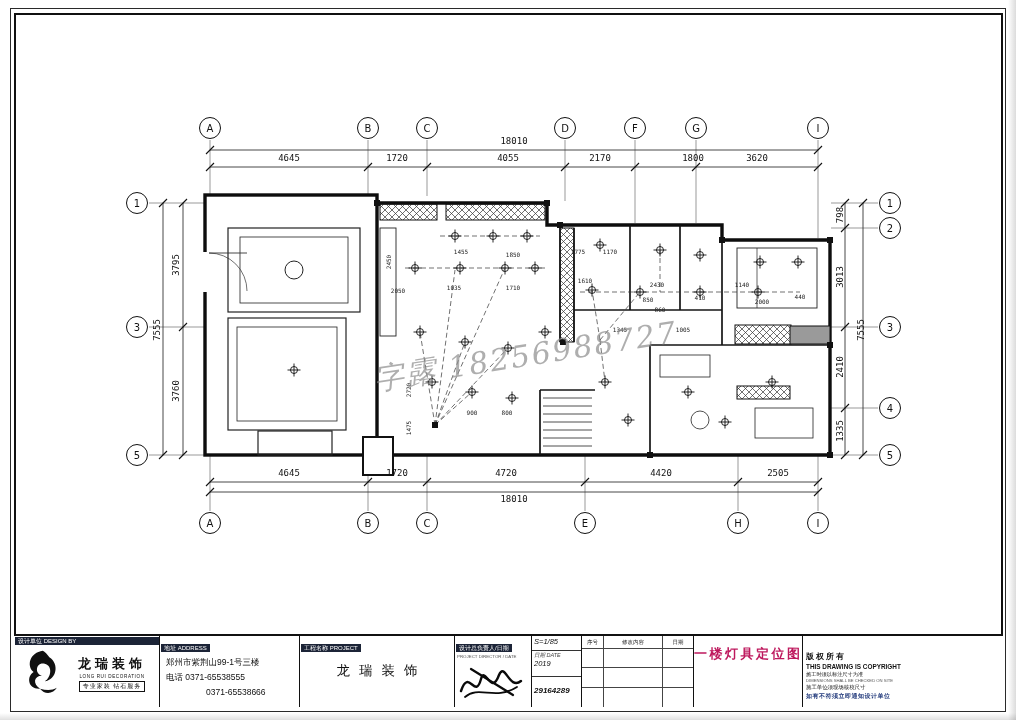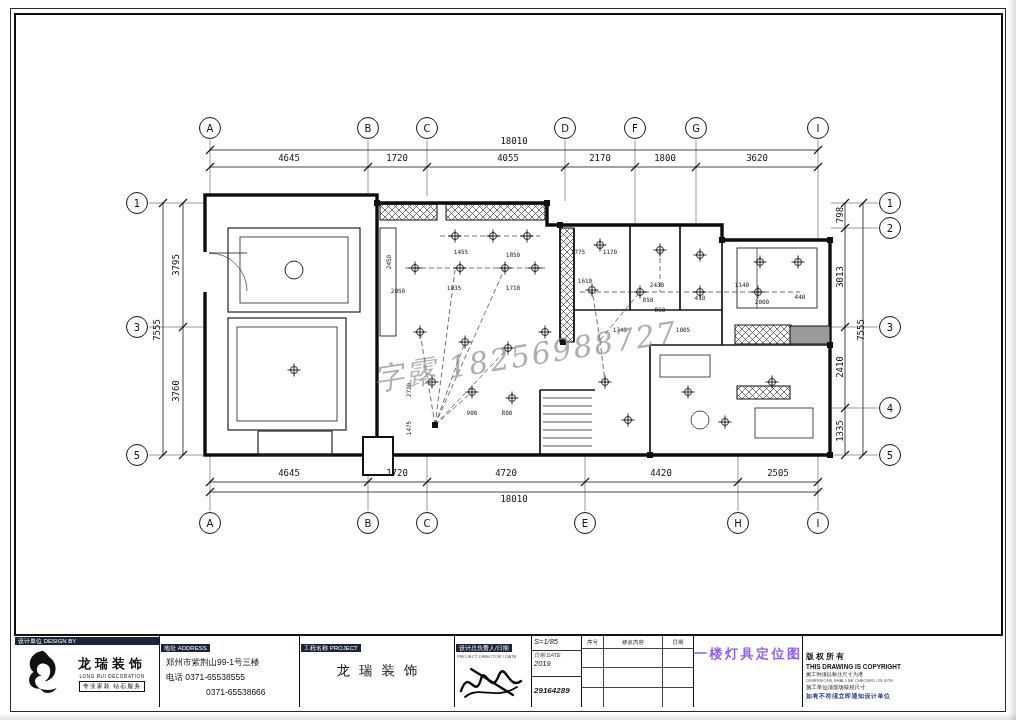--- a/index.html
+++ b/index.html
@@ -66,21 +66,21 @@
   .c6-label { font-size:8.5px; margin:4px 0 0 6px; letter-spacing:2px; }
 
   .c7 { width:112px; display:grid; grid-template-columns:22px 1fr 30px; grid-template-rows:13px 1fr 1fr 1fr; }
   .c7 > div { border-right:.8px solid #444; border-bottom:.8px solid #444;
               font-size:5.5px; display:flex; align-items:center; justify-content:center; color:#222; }
   .c7 > div:nth-child(3n) { border-right:none; }
   .c7 > div:nth-last-child(-n+3) { border-bottom:none; }
 
   .c8 { width:109px; }
   .c8-title { margin-top:9px; text-align:center; font-size:13px; font-weight:bold;
-              color:#8b5cf6; letter-spacing:2.5px; white-space:nowrap; }
+              color:#be185d; letter-spacing:2.5px; white-space:nowrap; }
 
   .c9 { flex:1; display:flex; flex-direction:column; }
   .c9-top { flex:1; padding:15px 3px; }
   .cr-cn  { font-size:8px; font-weight:bold; letter-spacing:2px; }
   .cr-en  { font-size:6.4px; font-weight:bold; margin-top:1px; }
   .cr-n1  { font-size:5.2px; margin-top:1px; }
   .cr-n2  { font-size:4.2px; color:#555; }
   .cr-n3  { font-size:5.4px; margin-top:1px; }
   .cr-n4  { font-size:6px; font-weight:bold; color:#223a7c; margin-top:1px; letter-spacing:.5px; }
   .c9-nums { height:19px; border-top:1.2px solid #111; display:flex; align-items:stretch; }
@@ -384,21 +384,21 @@
     </div>
   <div class="bubble" style="left:879px;top:444px">
       <span>5</span>
     </div>
 
   <span class="dim" style="left:514px;top:136px">18010</span>
   <span class="dim" style="left:289px;top:153px">4645</span>
   <span class="dim" style="left:397px;top:153px">1720</span>
   <span class="dim" style="left:508px;top:153px">4055</span>
   <span class="dim" style="left:600px;top:153px">2170</span>
-  <span class="dim" style="left:665px;top:153px">1800</span>
+  <span class="dim" style="left:693px;top:153px">1800</span>
   <span class="dim" style="left:757px;top:153px">3620</span>
 
   <span class="dim" style="left:289px;top:468px">4645</span>
   <span class="dim" style="left:397px;top:468px">1720</span>
   <span class="dim" style="left:506px;top:468px">4720</span>
   <span class="dim" style="left:661px;top:468px">4420</span>
   <span class="dim" style="left:778px;top:468px">2505</span>
   <span class="dim" style="left:514px;top:494px">18010</span>
 
   <span class="dim-v" style="left:176px;top:265px">3795</span>

